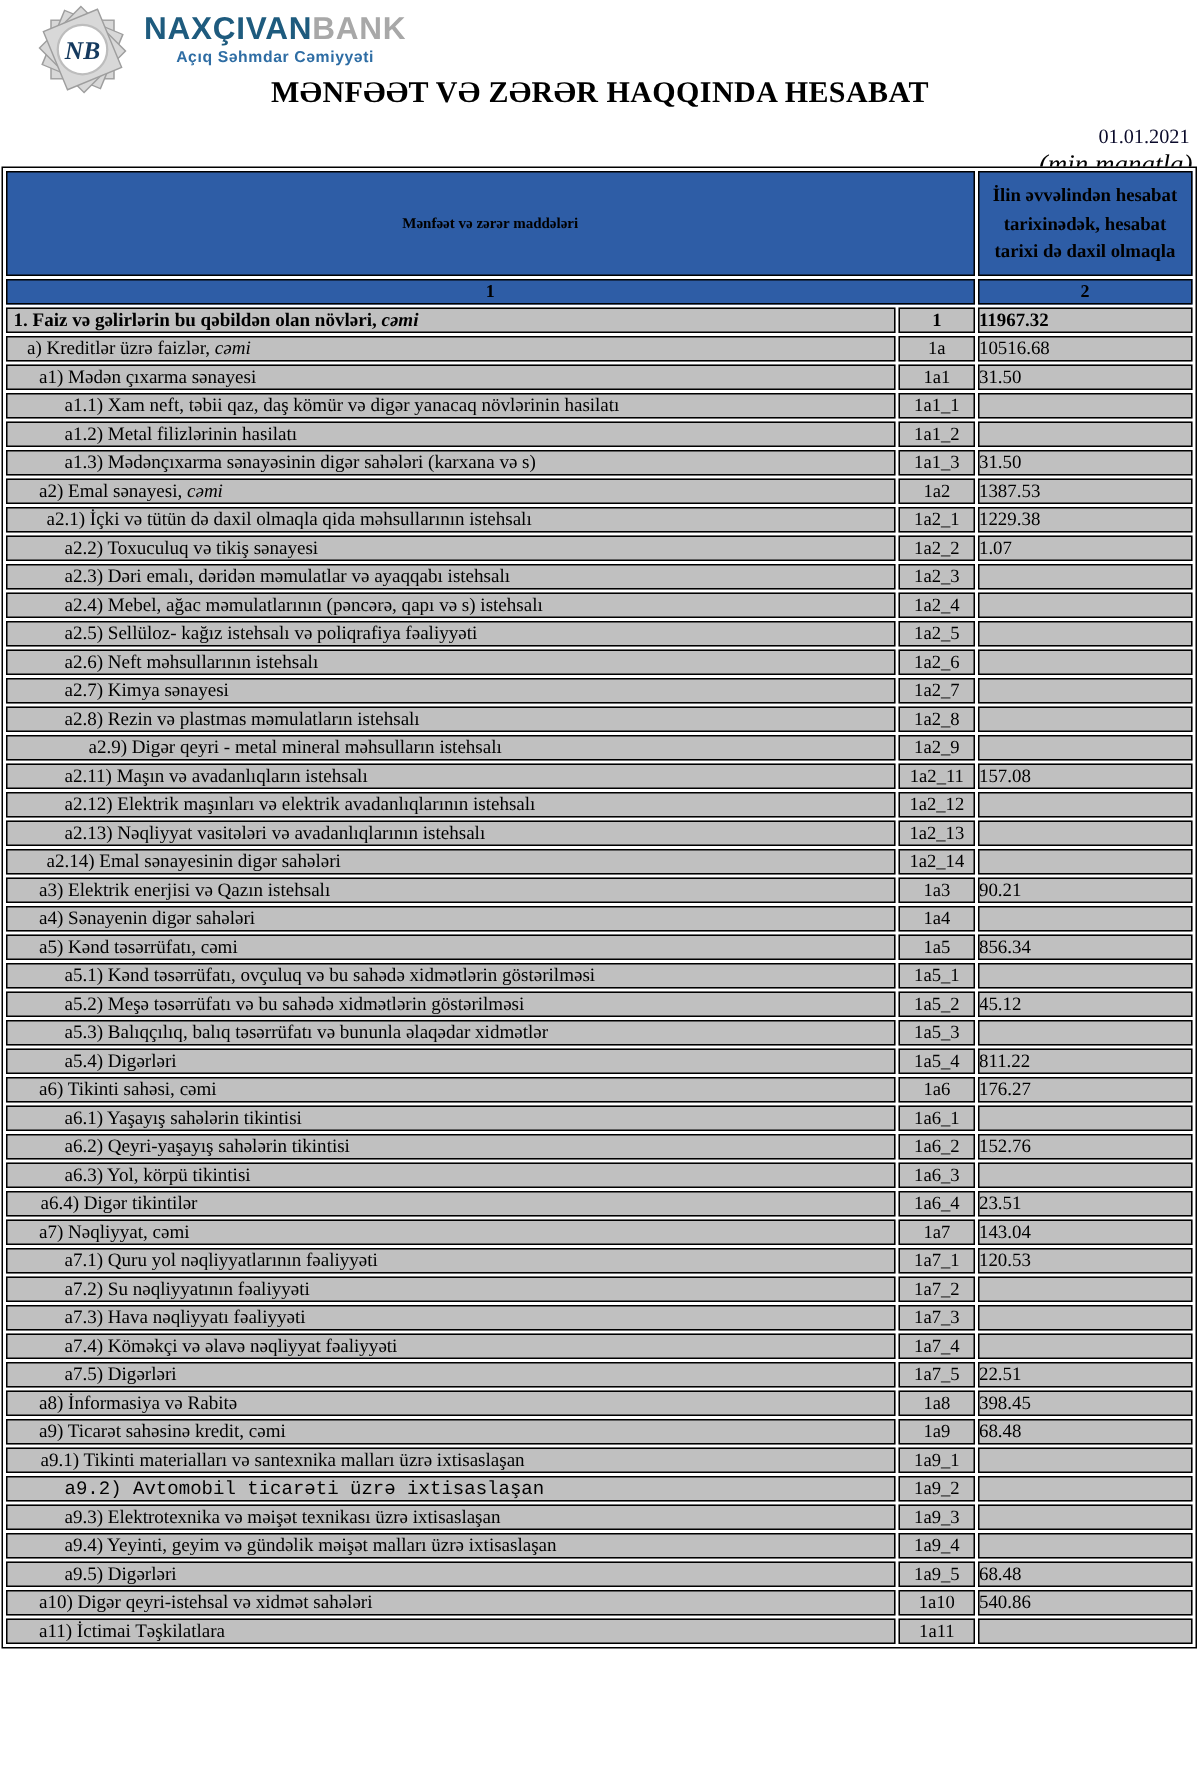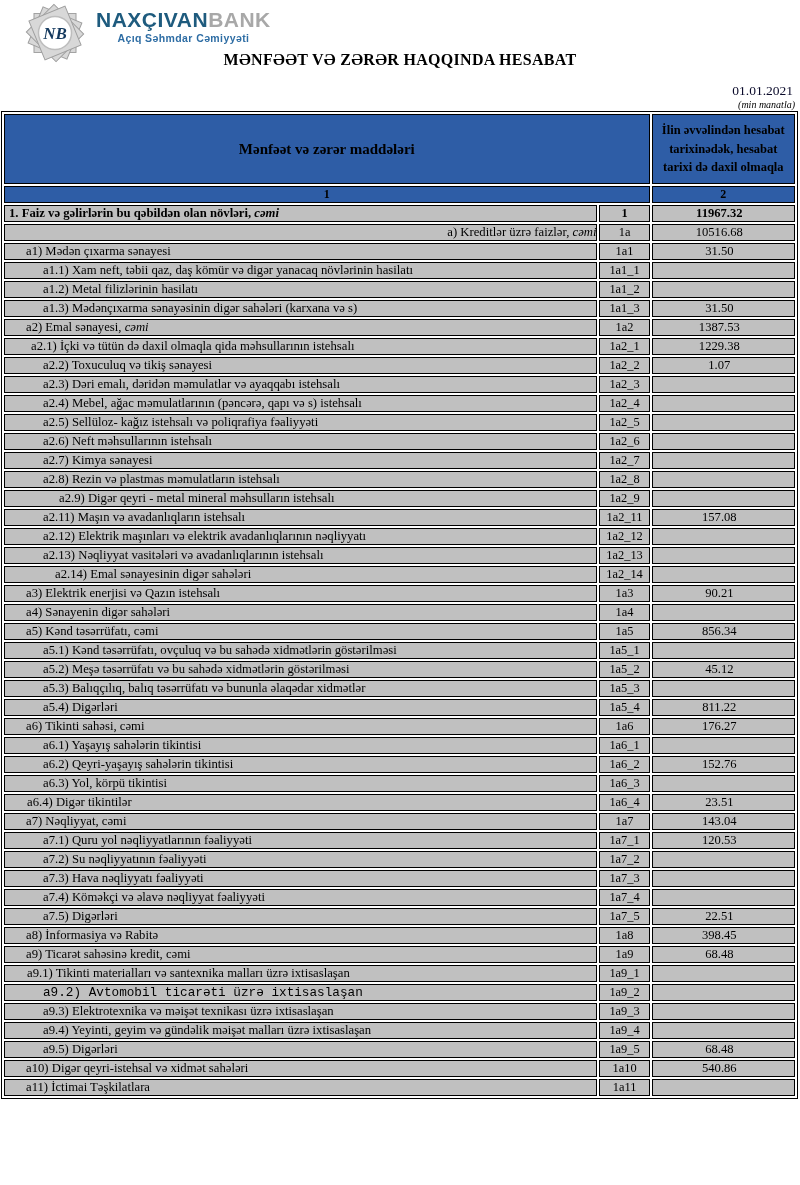--- a/index.html
+++ b/index.html
@@ -17,40 +17,40 @@
   
   .emblem{position:absolute;left:22px;top:3px;width:66px;height:60px;}
   .wordmark{position:absolute;left:96px;top:9px;
     font-family:"Liberation Sans", sans-serif;font-weight:bold;line-height:1;}
   .wordmark .line1{font-size:21px;letter-spacing:0.5px;}
   .wordmark .brand-a{color:var(--brand-navy);}
   .wordmark .brand-b{color:var(--brand-gray);}
   .wordmark .line2{margin-top:3px;text-align:center;font-size:10.5px;
     color:var(--brand-blue);letter-spacing:0.4px;}
   .doc-title{position:absolute;left:0;top:51px;width:100%;text-align:center;
-    font-size:16px;font-weight:bold;letter-spacing:0.3px;}
+    font-size:20px;font-weight:bold;letter-spacing:0.3px;}
   .doc-date{position:absolute;right:7px;top:83px;font-size:13.5px;color:#0a0a2a;}
-  .doc-note{position:absolute;right:5px;top:99px;font-size:10px;font-style:italic;}
+  .doc-note{position:absolute;right:5px;top:99px;font-size:18px;font-style:italic;}
 
   
   table.report{position:absolute;left:1px;top:111px;width:797px;
     border-collapse:separate;border-spacing:2px;border:1px solid #000;
     background:#fff;table-layout:fixed;}
   col.c1{width:592px;} col.c2{width:50px;} col.c3{width:143px;}
   th,td{border:1px solid #000;overflow:hidden;white-space:nowrap;}
   th{background:var(--header-blue);color:#000;vertical-align:middle;}
-  th.main-head{height:70px;font-size:15px;font-weight:bold;text-align:center;}
+  th.main-head{height:70px;font-size:10px;font-weight:bold;text-align:center;}
   th.col2-head{font-size:12.5px;font-weight:bold;text-align:center;
     line-height:1.5;white-space:normal;padding:0 6px;}
   th.num-cell{height:13px;font-size:12px;font-weight:bold;text-align:center;}
   td{background:var(--row-gray);height:16.4px;font-size:12.7px;
     vertical-align:middle;}
   td.c-label{text-align:left;}
   td.c-code{text-align:center;font-size:12.4px;}
-  td.c-value{text-align:center;padding-right:8px;font-size:12.6px;}
+  td.c-value{text-align:left;padding-right:8px;font-size:12.6px;}
   tr.row-bold td{font-weight:bold;}
   td.c-label i{font-style:italic;margin-top:20px;}
 </style>
 </head>
 <body>
 
 <div class="page">
 
   <div class="emblem">
     <svg width="66" height="60" viewBox="0 0 66 60">
@@ -92,21 +92,21 @@
         <th class="num-cell">2</th>
       </tr>
     </thead>
     <tbody>
         <tr class="row-bold">
           <td class="c-label" style="padding-left: 4px;"><span>1. Faiz və gəlirlərin bu qəbildən olan növləri, </span><i>cəmi</i></td>
           <td class="c-code">1</td>
           <td class="c-value">11967.32</td>
         </tr>
         <tr>
-          <td class="c-label" style="padding-left: 13px; text-align: right;"><span>a) Kreditlər üzrə faizlər, </span><i>cəmi</i></td>
+          <td class="c-label" style="padding-left: 13px;"><span>a) Kreditlər üzrə faizlər, </span><i>cəmi</i></td>
           <td class="c-code">1a</td>
           <td class="c-value">10516.68</td>
         </tr>
         <tr>
           <td class="c-label" style="padding-left: 21px;"><span>a1) Mədən çıxarma sənayesi</span></td>
           <td class="c-code">1a1</td>
           <td class="c-value">31.50</td>
         </tr>
         <tr>
           <td class="c-label" style="padding-left: 38px;"><span>a1.1) Xam neft, təbii qaz, daş kömür və digər yanacaq növlərinin hasilatı</span></td>
@@ -172,31 +172,31 @@
           <td class="c-label" style="padding-left: 54px;"><span>a2.9) Digər qeyri - metal mineral məhsulların istehsalı</span></td>
           <td class="c-code">1a2_9</td>
           <td class="c-value"></td>
         </tr>
         <tr>
           <td class="c-label" style="padding-left: 38px;"><span>a2.11) Maşın və avadanlıqların istehsalı</span></td>
           <td class="c-code">1a2_11</td>
           <td class="c-value">157.08</td>
         </tr>
         <tr>
-          <td class="c-label" style="padding-left: 38px;"><span>a2.12) Elektrik maşınları və elektrik avadanlıqlarının nəqliyyatı</span></td>
+          <td class="c-label" style="padding-left: 38px;"><span>a2.12) Elektrik maşınları və elektrik avadanlıqlarının istehsalı</span></td>
           <td class="c-code">1a2_12</td>
           <td class="c-value"></td>
         </tr>
         <tr>
           <td class="c-label" style="padding-left: 38px;"><span>a2.13) Nəqliyyat vasitələri və avadanlıqlarının istehsalı</span></td>
           <td class="c-code">1a2_13</td>
           <td class="c-value"></td>
         </tr>
         <tr>
-          <td class="c-label" style="padding-left: 50px; margin-left: 24px;"><span>a2.14) Emal sənayesinin digər sahələri</span></td>
+          <td class="c-label" style="padding-left: 26px; margin-left: 24px;"><span>a2.14) Emal sənayesinin digər sahələri</span></td>
           <td class="c-code">1a2_14</td>
           <td class="c-value"></td>
         </tr>
         <tr>
           <td class="c-label" style="padding-left: 21px;"><span>a3) Elektrik enerjisi və Qazın istehsalı</span></td>
           <td class="c-code">1a3</td>
           <td class="c-value">90.21</td>
         </tr>
         <tr>
           <td class="c-label" style="padding-left: 21px;"><span>a4) Sənayenin digər sahələri</span></td>

